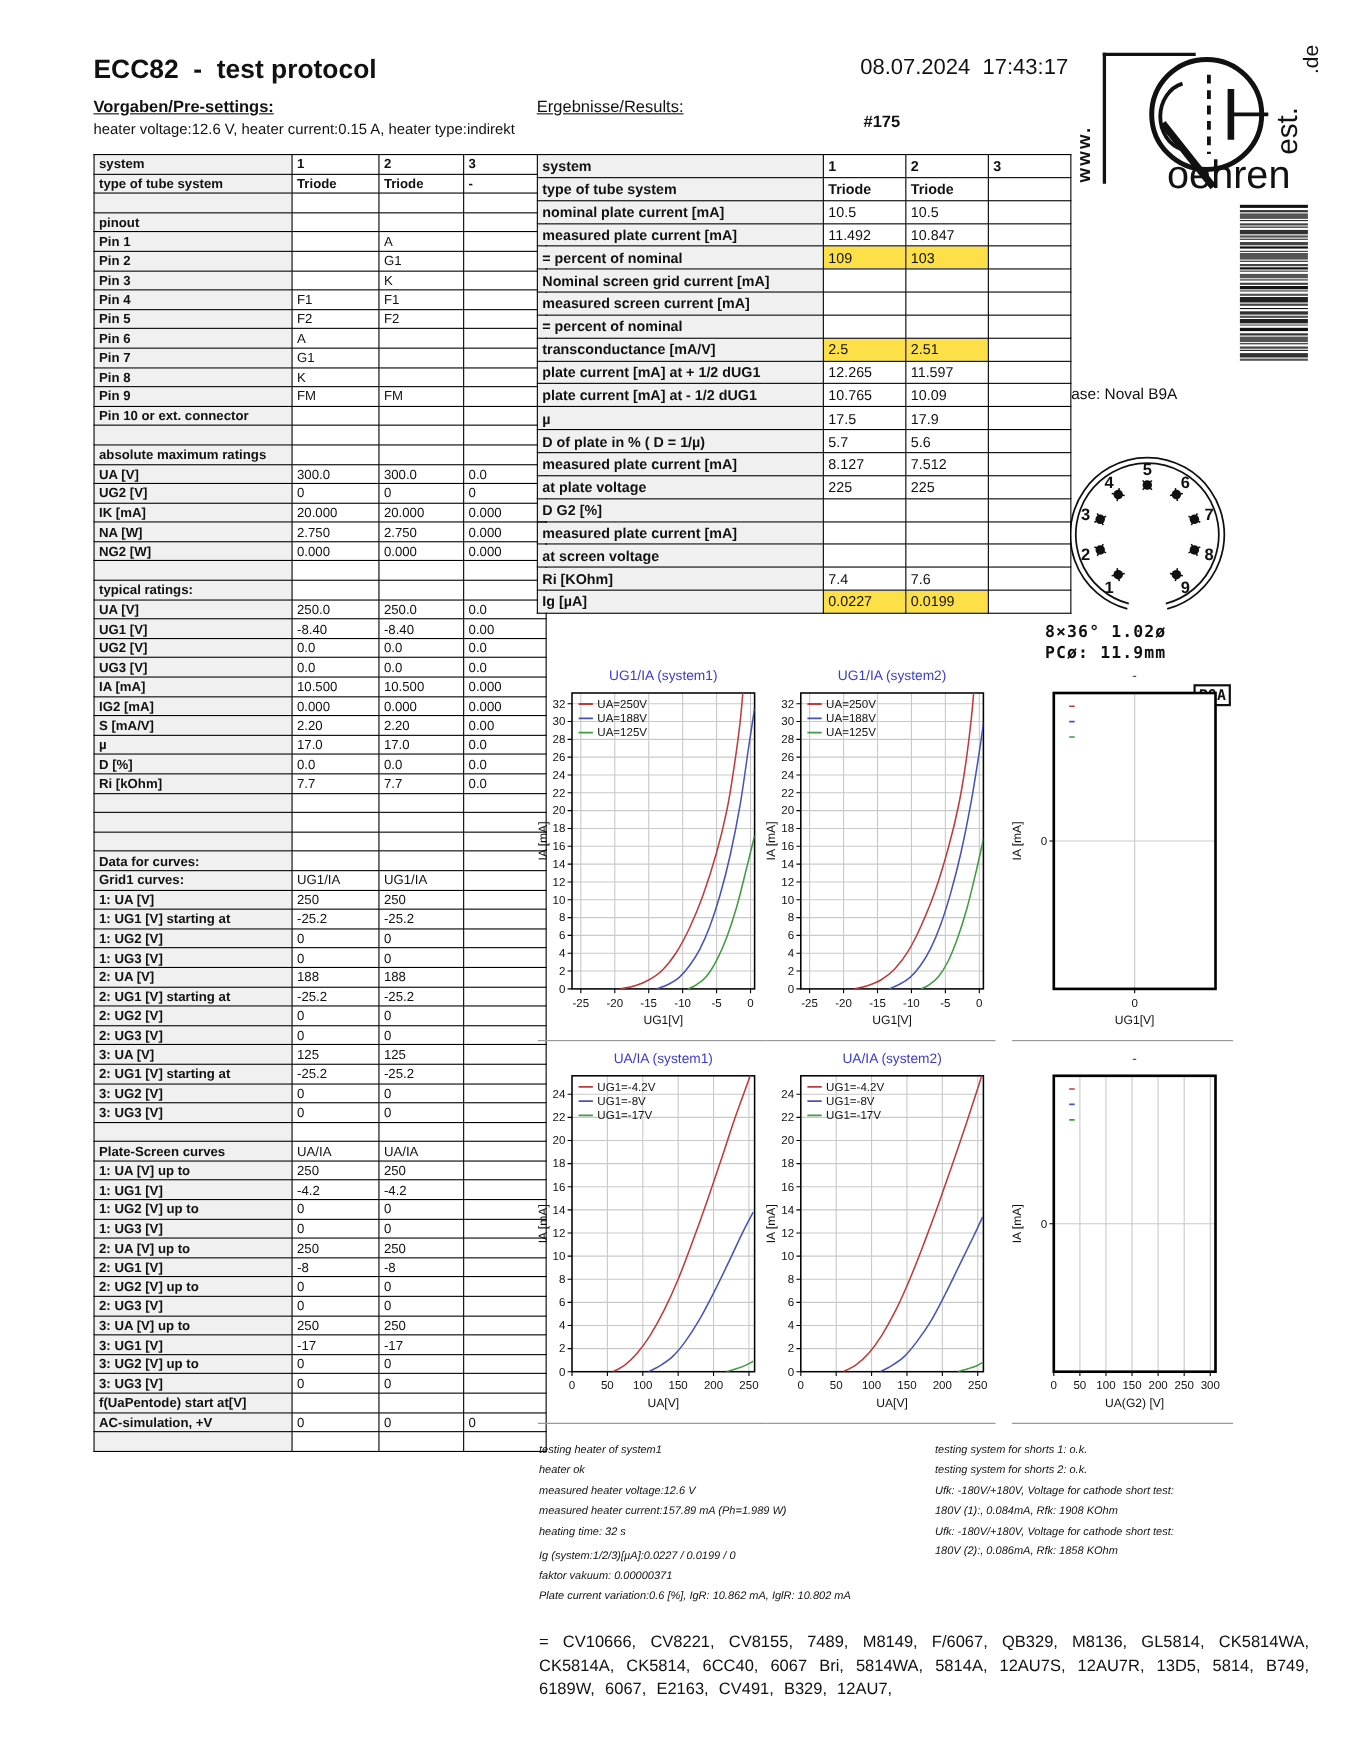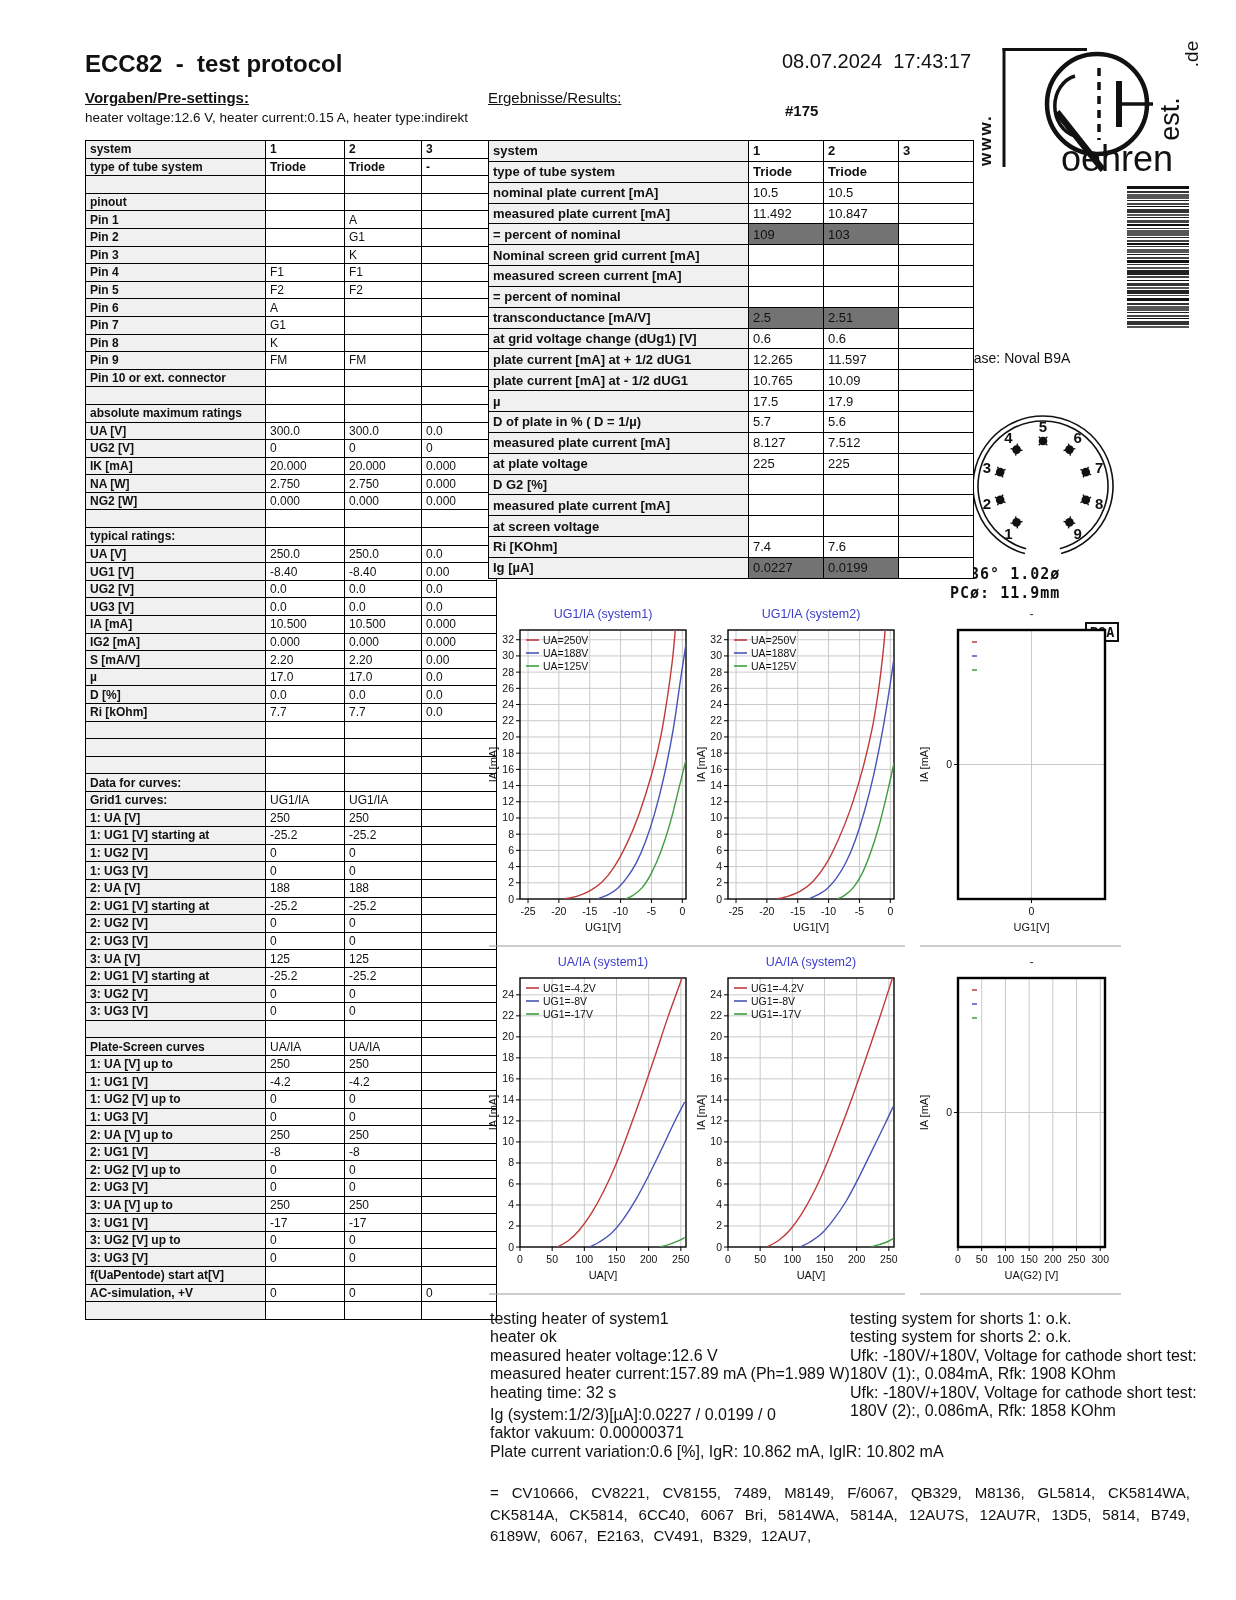--- a/index.html
+++ b/index.html
@@ -34,30 +34,30 @@
   #rtable{left:488px;top:140px;width:451px;}
   #rtable tr{height:20.85px;}
   #rtable td{font-size:13px;}
   #rtable td:nth-child(1){width:253px;}
   #rtable td:nth-child(2){width:66px;}
   #rtable td:nth-child(3){width:66px;}
   #rtable td:nth-child(4){width:66px;}
   td.lbl{background:#f0f0f0;font-weight:bold;padding:0 2px 0 4px;}
   td.val{background:#fff;padding:0 4px;}
   tr.boldvals td.val{font-weight:bold;}
-  td.green-cell{background:#737373;}
+  td.green-cell{background:#fde047;}
   
   svg.chart{position:absolute;}
   #c1,#c4{left:487px;}
   #c2,#c5{left:695px;}
   #c3,#c6{left:918px;}
   #c1,#c2,#c3{top:600px;}
   #c4,#c5,#c6{top:948px;}
   
-  .notes{font-size:16px;line-height:18.4px;}
+  .notes{font-size:10px;line-height:18.4px;font-style:italic;}
   #notes-l1{left:490px;top:1310px;}
   #notes-l2{left:490px;top:1406px;}
   #notes-r{left:850px;top:1310px;}
   #equiv{left:490px;top:1482px;width:700px;font-size:15px;line-height:21.5px;
          text-align:justify;word-spacing:5px;}
   #footer{left:88px;top:1600px;font-size:16.5px;font-weight:bold;color:#2323c0;white-space:nowrap;}
 </style>
 </head>
 <body>
 
@@ -662,26 +662,20 @@
         <tr>
           <td class="lbl">= percent of nominal</td>
           <td class="val"></td>
           <td class="val"></td>
           <td class="val"></td>
         </tr>
         <tr>
           <td class="lbl">transconductance [mA/V]</td>
           <td class="val green-cell">2.5</td>
           <td class="val green-cell">2.51</td>
-          <td class="val"></td>
-        </tr>
-        <tr>
-          <td class="lbl">at grid voltage change (dUg1) [V]</td>
-          <td class="val">0.6</td>
-          <td class="val">0.6</td>
           <td class="val"></td>
         </tr>
         <tr>
           <td class="lbl">plate current [mA] at + 1/2 dUG1</td>
           <td class="val">12.265</td>
           <td class="val">11.597</td>
           <td class="val"></td>
         </tr>
         <tr>
           <td class="lbl">plate current [mA] at - 1/2 dUG1</td>

